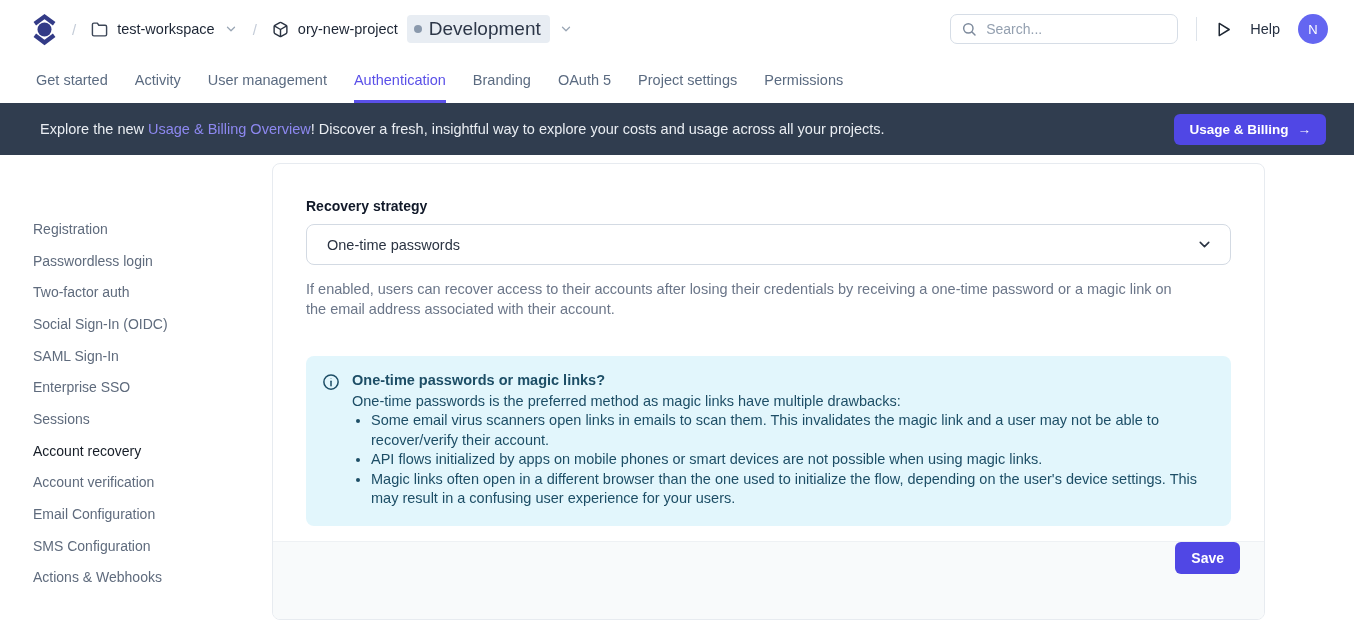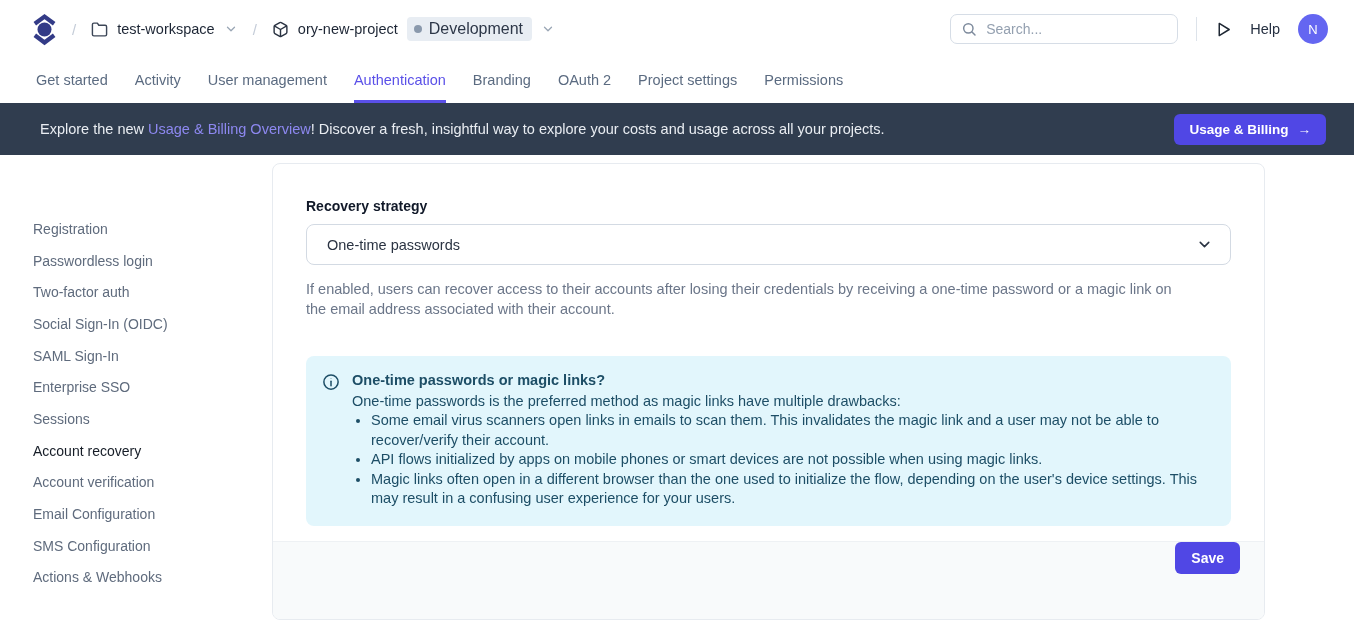--- a/index.html
+++ b/index.html
@@ -4,21 +4,21 @@
 <style>
   * { box-sizing: border-box; margin: 0; padding: 0; }
   html, body { width: 1354px; height: 625px; overflow: hidden; }
   body { font-family: "Liberation Sans", sans-serif; background: #ffffff; color: #1c2534; }
 
   
   .header { height: 58px; display: flex; align-items: center; justify-content: space-between; padding: 0 26px 0 32px; background: #fff; }
   .crumbs { display: flex; align-items: center; gap: 15px; }
   .crumb-sep { color: #c4ccd8; font-size: 15px; }
   .crumb { display: flex; align-items: center; gap: 9px; font-size: 14.5px; color: #1c2534; font-weight: 500; cursor: pointer; }
-  .env-badge { display: inline-flex; align-items: center; gap: 7px; background: #e8edf3; border-radius: 4px; padding: 3px 9px 3px 7px; font-size: 16px; color: #2d3748; font-weight: 400; }
+  .env-badge { display: inline-flex; align-items: center; gap: 7px; background: #e8edf3; border-radius: 4px; padding: 3px 9px 3px 7px; font-size: 19px; color: #2d3748; font-weight: 400; }
   .env-dot { width: 8px; height: 8px; border-radius: 50%; background: #8a99ac; }
   .hdr-right { display: flex; align-items: center; gap: 18px; }
   .search-box { display: flex; align-items: center; gap: 9px; width: 228px; height: 30px; border: 1px solid #d6dde6; border-radius: 7px; padding: 12px 10px; }
   .search-box input { border: none; outline: none; font-size: 14px; color: #334155; width: 100%; font-family: "Liberation Sans", sans-serif; background: transparent; }
   .search-box input::placeholder { color: #94a0b0; }
   .hdr-divider { width: 1px; height: 24px; background: #dde3ea; }
   .help-link { font-size: 14.5px; color: #273142; cursor: pointer; }
   .avatar { width: 30px; height: 30px; border-radius: 50%; background: #6466f1; color: #fff; font-size: 13px; font-weight: 500; display: flex; align-items: center; justify-content: center; cursor: pointer; }
 
   
@@ -125,21 +125,21 @@
     <div class="avatar">N</div>
   </div>
 </div>
 
 <div class="tabs">
   <div class="tab">Get started</div>
   <div class="tab">Activity</div>
   <div class="tab">User management</div>
   <div class="tab active">Authentication</div>
   <div class="tab">Branding</div>
-  <div class="tab">OAuth 2</div>
+  <div class="tab">OAuth 5</div>
   <div class="tab">Project settings</div>
   <div class="tab">Permissions</div>
 </div>
 
 <div class="banner">
   <div class="banner-text">
     <span>Explore the new </span><a>Usage &amp; Billing Overview</a><span>! Discover a fresh, insightful way to explore your costs and usage across all your projects.</span>
   </div>
   <button class="banner-btn">
     <span>Usage &amp; Billing</span>

